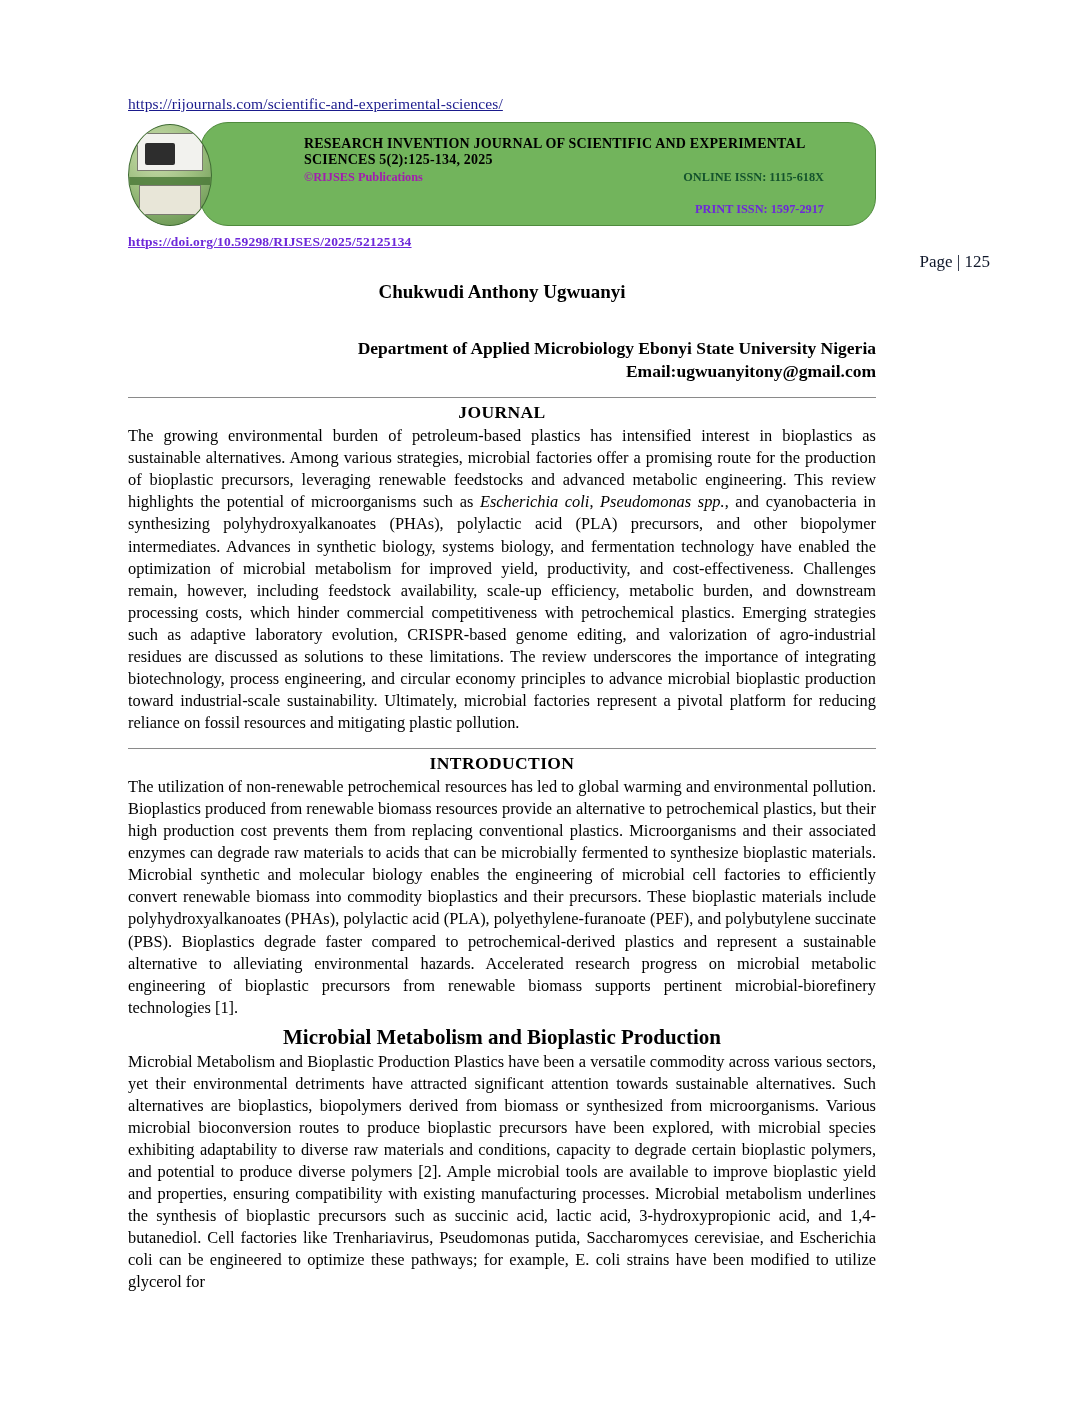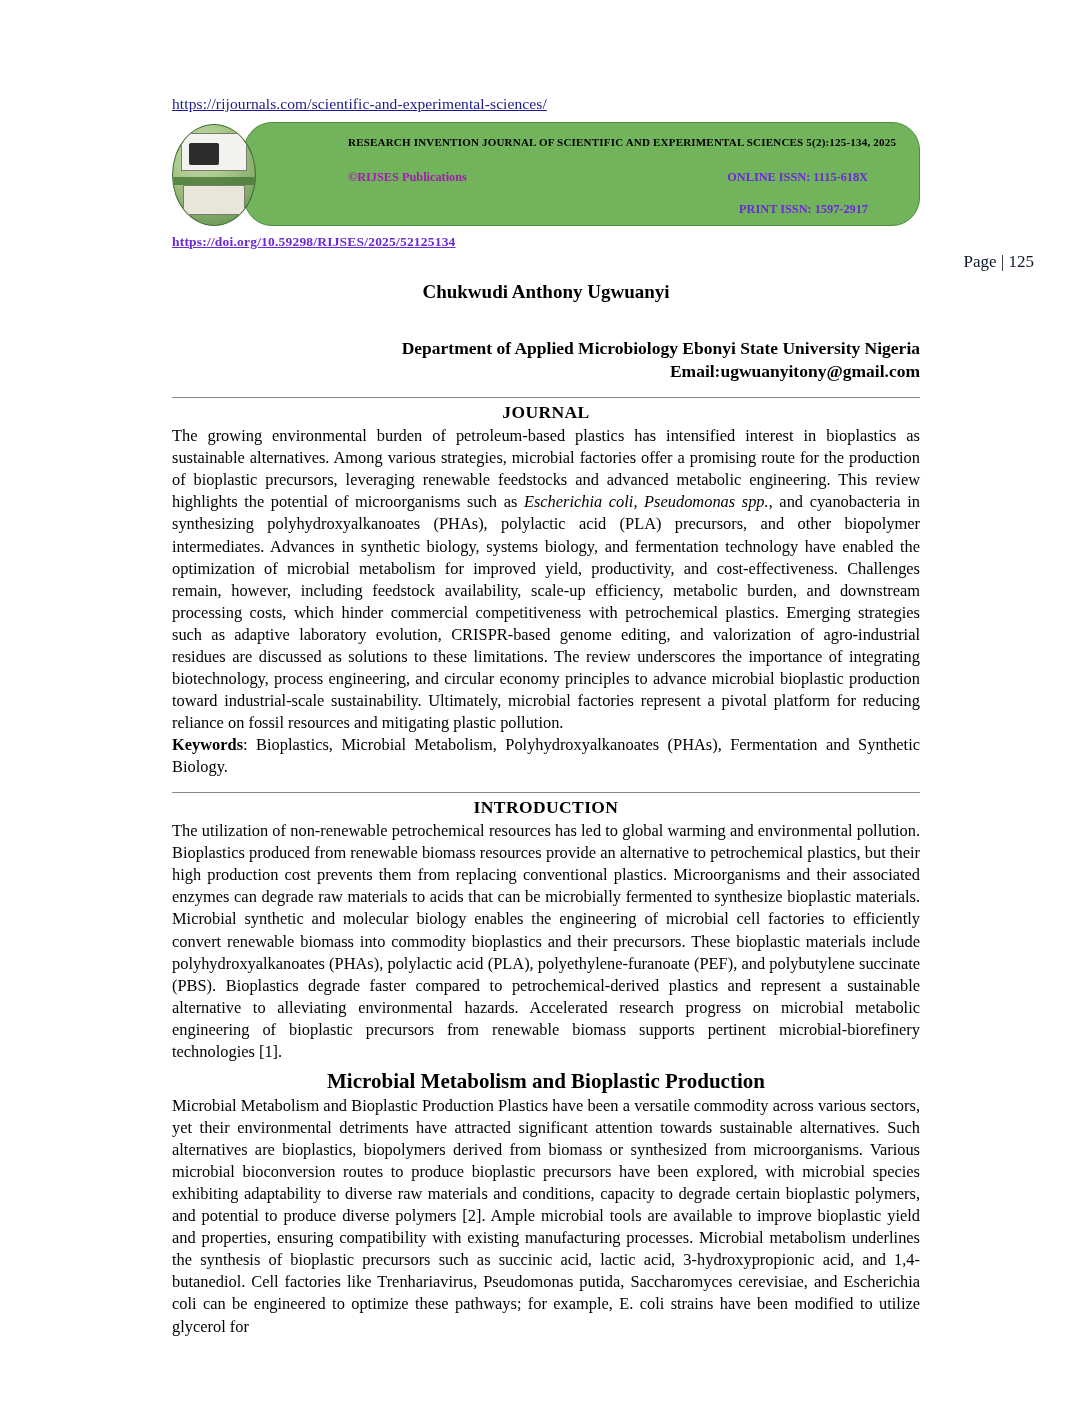--- a/index.html
+++ b/index.html
@@ -14,21 +14,20 @@
     color: #000000;
     position: relative;
     overflow: hidden;
   }
   .page {
     position: relative;
     width: 1004px;
     height: 1408px;
     box-sizing: border-box;
     padding: 95px 128px 8px 128px;
-    margin-left: 44px;
   }
   .journal-url {
     font-family: "Liberation Serif", serif;
     font-size: 15.5px;
     color: #1a1a8c;
     text-decoration: underline;
     letter-spacing: 0.1px;
     margin-bottom: 9px;
   }
   .banner-wrap {
@@ -93,41 +92,41 @@
     top: 52%;
     width: 100%;
     height: 8%;
     background: #4c7a3a;
     opacity: 0.85;
   }
   .banner-title {
     position: absolute;
     left: 104px;
     top: 14px;
-    font-size: 11px;
+    font-size: 14px;
     font-weight: bold;
     letter-spacing: 0.2px;
     color: #000;
     font-family: "Liberation Serif", serif;
   }
   .banner-pub {
     position: absolute;
     left: 104px;
     top: 48px;
     font-size: 12.3px;
     font-weight: bold;
     color: #a21caf;
   }
   .banner-online {
     position: absolute;
     right: 52px;
     top: 48px;
     font-size: 12.3px;
     font-weight: bold;
-    color: #6d28d9;
+    color: #14532d;
   }
   .banner-print {
     position: absolute;
     right: 52px;
     top: 80px;
     font-size: 12.3px;
     font-weight: bold;
     color: #6d28d9;
   }
   .doi {
@@ -230,21 +229,20 @@
     <span>Department of Applied Microbiology Ebonyi State University Nigeria</span><br>
     <span>Email:ugwuanyitony@gmail.com</span>
   </div>
 
   <hr class="rule">
 
   <div class="section-head">JOURNAL</div>
 
   <p class="body"><span>The growing environmental burden of petroleum-based plastics has intensified interest in bioplastics as sustainable alternatives. Among various strategies, microbial factories offer a promising route for the production of bioplastic precursors, leveraging renewable feedstocks and advanced metabolic engineering. This review highlights the potential of microorganisms such as </span><span class="it">Escherichia coli</span><span>, </span><span class="it">Pseudomonas spp.</span><span>, and cyanobacteria in synthesizing polyhydroxyalkanoates (PHAs), polylactic acid (PLA) precursors, and other biopolymer intermediates. Advances in synthetic biology, systems biology, and fermentation technology have enabled the optimization of microbial metabolism for improved yield, productivity, and cost-effectiveness. Challenges remain, however, including feedstock availability, scale-up efficiency, metabolic burden, and downstream processing costs, which hinder commercial competitiveness with petrochemical plastics. Emerging strategies such as adaptive laboratory evolution, CRISPR-based genome editing, and valorization of agro-industrial residues are discussed as solutions to these limitations. The review underscores the importance of integrating biotechnology, process engineering, and circular economy principles to advance microbial bioplastic production toward industrial-scale sustainability. Ultimately, microbial factories represent a pivotal platform for reducing reliance on fossil resources and mitigating plastic pollution.</span></p>
 
-  <p class="body"><span class="kw">Keywords</span><span>: Bioplastics, Microbial Metabolism, Polyhydroxyalkanoates (PHAs), Fermentation and Synthetic Biology.</span></p>
 
   <hr class="rule">
 
   <div class="section-head">INTRODUCTION</div>
 
   <p class="body">The utilization of non-renewable petrochemical resources has led to global warming and environmental pollution. Bioplastics produced from renewable biomass resources provide an alternative to petrochemical plastics, but their high production cost prevents them from replacing conventional plastics. Microorganisms and their associated enzymes can degrade raw materials to acids that can be microbially fermented to synthesize bioplastic materials. Microbial synthetic and molecular biology enables the engineering of microbial cell factories to efficiently convert renewable biomass into commodity bioplastics and their precursors. These bioplastic materials include polyhydroxyalkanoates (PHAs), polylactic acid (PLA), polyethylene-furanoate (PEF), and polybutylene succinate (PBS). Bioplastics degrade faster compared to petrochemical-derived plastics and represent a sustainable alternative to alleviating environmental hazards. Accelerated research progress on microbial metabolic engineering of bioplastic precursors from renewable biomass supports pertinent microbial-biorefinery technologies [1].</p>
 
   <div class="sub-head">Microbial Metabolism and Bioplastic Production</div>
 
   <p class="body">Microbial Metabolism and Bioplastic Production Plastics have been a versatile commodity across various sectors, yet their environmental detriments have attracted significant attention towards sustainable alternatives. Such alternatives are bioplastics, biopolymers derived from biomass or synthesized from microorganisms. Various microbial bioconversion routes to produce bioplastic precursors have been explored, with microbial species exhibiting adaptability to diverse raw materials and conditions, capacity to degrade certain bioplastic polymers, and potential to produce diverse polymers [2]. Ample microbial tools are available to improve bioplastic yield and properties, ensuring compatibility with existing manufacturing processes. Microbial metabolism underlines the synthesis of bioplastic precursors such as succinic acid, lactic acid, 3-hydroxypropionic acid, and 1,4-butanediol. Cell factories like Trenhariavirus, Pseudomonas putida, Saccharomyces cerevisiae, and Escherichia coli can be engineered to optimize these pathways; for example, E. coli strains have been modified to utilize glycerol for</p>

